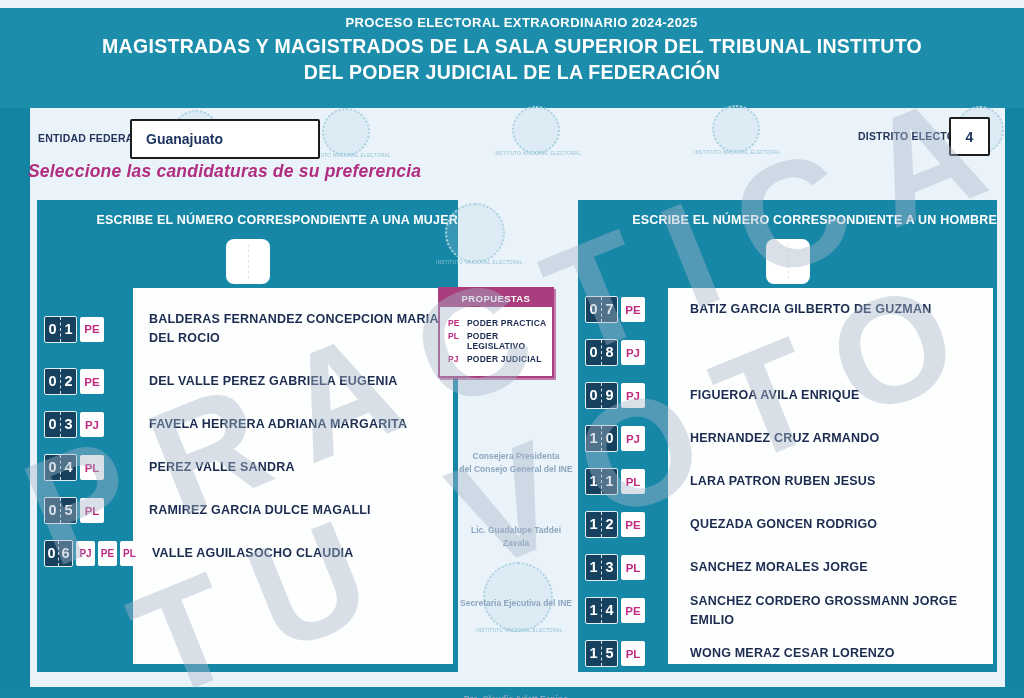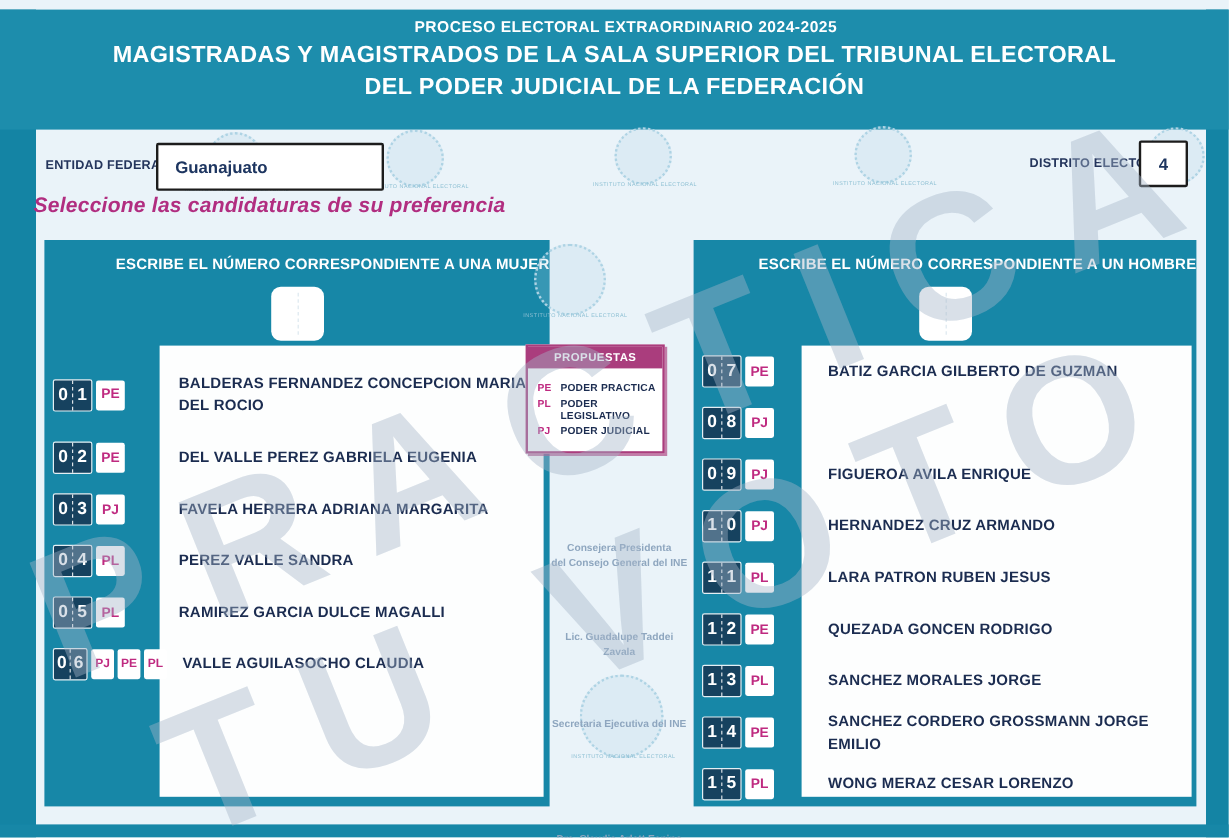--- a/index.html
+++ b/index.html
@@ -76,21 +76,21 @@
 <body>
 
 <div class="ballot">
 
   <div class="edge edge-left"></div>
   <div class="edge edge-right"></div>
   <div class="edge edge-bottom"></div>
 
   <div class="header-band">
     <div class="hline1">PROCESO ELECTORAL EXTRAORDINARIO 2024-2025</div>
-    <div class="hline2">MAGISTRADAS Y MAGISTRADOS DE LA SALA SUPERIOR DEL TRIBUNAL ELECTORAL</div>
+    <div class="hline2">MAGISTRADAS Y MAGISTRADOS DE LA SALA SUPERIOR DEL TRIBUNAL INSTITUTO</div>
     <div class="hline3">DEL PODER JUDICIAL DE LA FEDERACIÓN</div>
   </div>
 
   <div class="seal" style="left:172px;top:110px;width:44px;height:44px;"></div>
   <div class="seal-cap" style="left:154px;top:155px;">INSTITUTO NACIONAL ELECTORAL</div>
   <div class="seal" style="left:322px;top:108px;width:44px;height:44px;"></div>
   <div class="seal-cap" style="left:304px;top:153px;">INSTITUTO NACIONAL ELECTORAL</div>
   <div class="seal" style="left:512px;top:106px;width:44px;height:44px;"></div>
   <div class="seal-cap" style="left:494px;top:151px;">INSTITUTO NACIONAL ELECTORAL</div>
   <div class="seal" style="left:712px;top:105px;width:44px;height:44px;"></div>

